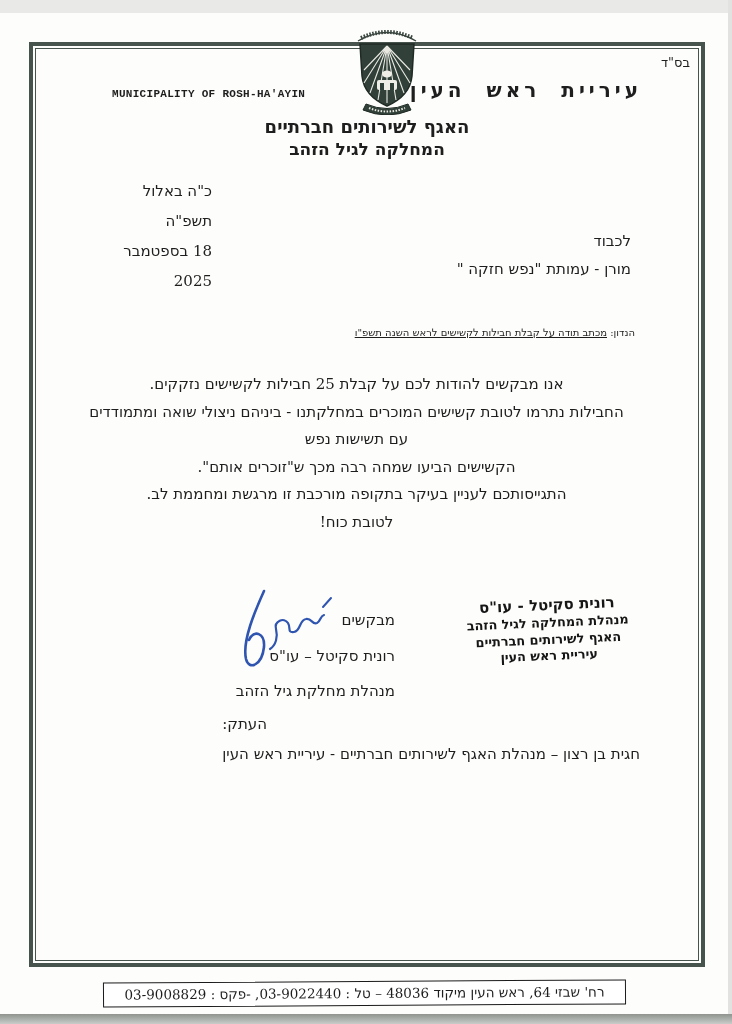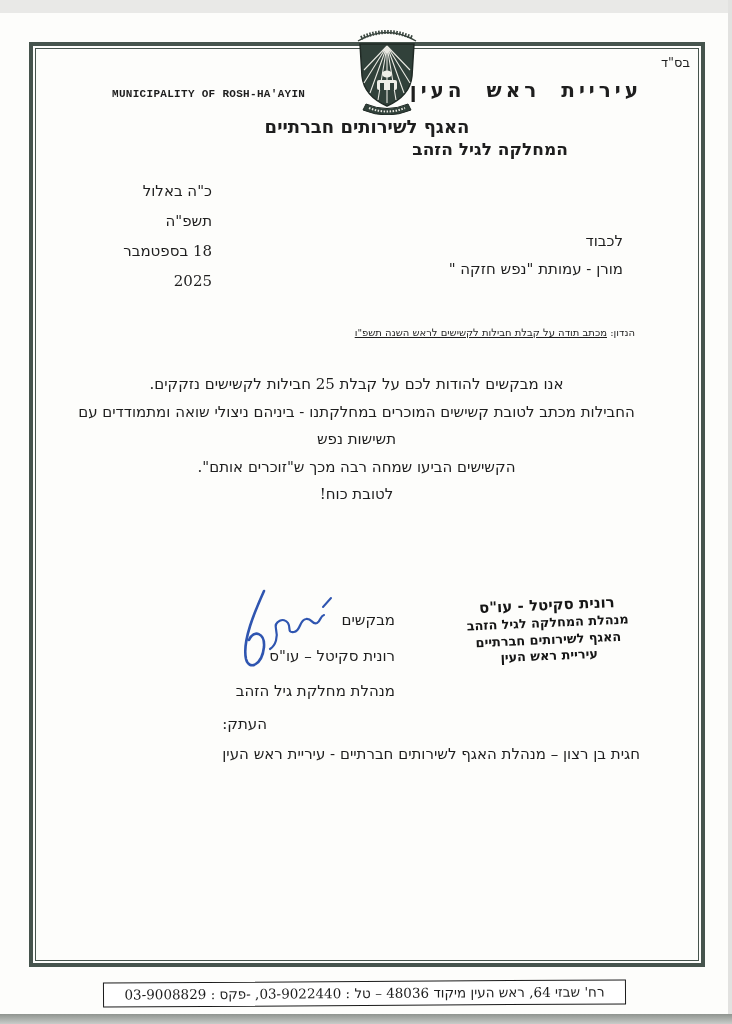--- a/index.html
+++ b/index.html
@@ -20,25 +20,25 @@
   .frame-inner{position:absolute;inset:2px;border:1px solid #46544d;}
   
   .bsd{right:42px;top:55px;font-size:13px;direction:rtl;}
   .title-en{left:112px;top:88px;font-family:Liberation Mono, monospace;
     font-weight:bold;font-size:11px;letter-spacing:.3px;}
   .title-he{right:90px;top:78px;direction:rtl;font-weight:bold;font-size:20px;
     letter-spacing:4px;word-spacing:10px;}
   .logo{left:351px;top:25px;}
   .dept{left:166px;width:402px;text-align:center;direction:rtl;font-weight:bold;}
   .dept1{top:116px;font-size:18px;}
-  .dept2{top:139px;font-size:17px;text-align:right;}
+  .dept2{top:139px;font-size:17px;}
   
   .dates{left:92px;top:176px;width:120px;direction:rtl;text-align:right;
     font-size:15px;line-height:30px;}
-  .recipient{right:109px;top:227px;direction:rtl;text-align:right;
+  .recipient{right:101px;top:227px;direction:rtl;text-align:right;
     font-size:15px;line-height:28px;}
   .subject{right:97px;top:327px;direction:rtl;font-size:10px;}
   .subject .u{text-decoration:underline;}
   .bodytext{right:97px;left:78px;top:371px;direction:rtl;text-align:center;
     font-size:15px;line-height:27.6px;}
   .bodytext p{margin:0;}
   
   .stamp{left:450px;top:596px;width:196px;text-align:center;direction:rtl;
     font-weight:bold;transform:rotate(-2.5deg);line-height:16.5px;
     font-family:"DejaVu Sans",sans-serif;color:#161616;}
@@ -100,22 +100,23 @@
   <div>לכבוד</div>
   <div>מורן - עמותת "נפש חזקה "</div>
 </div>
 
 <div class="abs subject">
   <span>הנדון: </span><span class="u">מכתב תודה על קבלת חבילות לקשישים לראש השנה תשפ"ו</span>
 </div>
 
 <div class="abs bodytext">
   <p>אנו מבקשים להודות לכם על קבלת 25 חבילות לקשישים נזקקים.</p>
-  <p>החבילות מכתב לטובת קשישים המוכרים במחלקתנו - ביניהם ניצולי שואה ומתמודדים עם תשישות נפש</p>
+  <p>החבילות נתרמו לטובת קשישים המוכרים במחלקתנו - ביניהם ניצולי שואה ומתמודדים עם תשישות נפש</p>
   <p>הקשישים הביעו שמחה רבה מכך ש"זוכרים אותם".</p>
+  <p>התגייסותכם לעניין בעיקר בתקופה מורכבת זו מרגשת ומחממת לב.</p>
   <p>לטובת כוח!</p>
 </div>
 
 <div class="abs stamp">
   <div class="l1">רונית סקיטל - עו"ס</div>
   <div class="ln">מנהלת המחלקה לגיל הזהב</div>
   <div class="ln">האגף לשירותים חברתיים</div>
   <div class="ln">עיריית ראש העין</div>
 </div>
 

